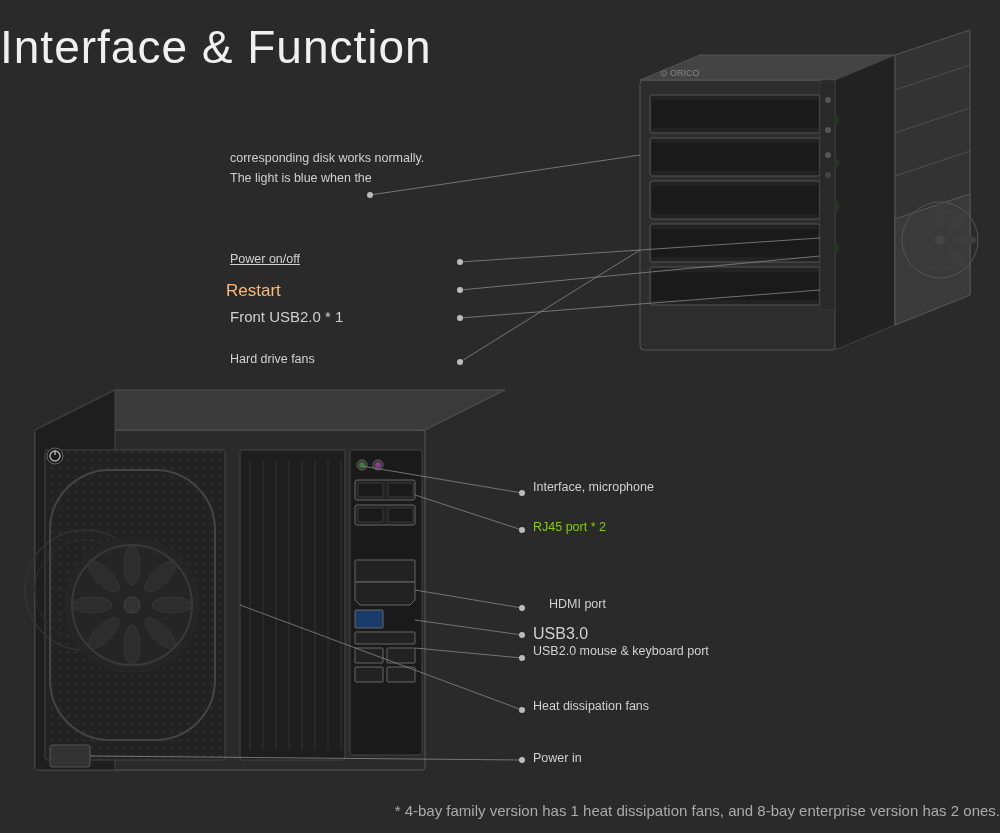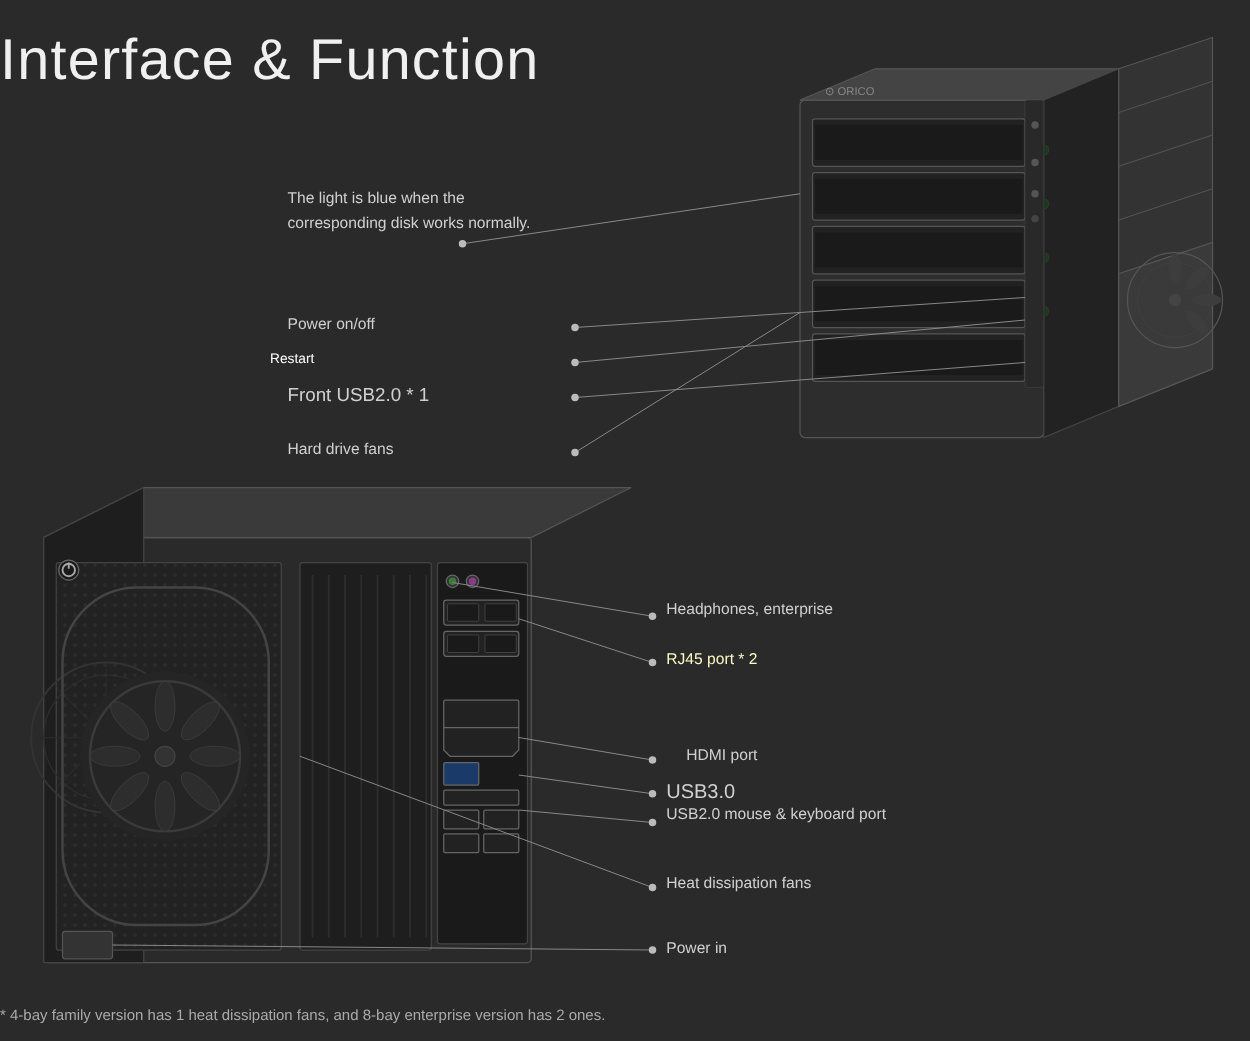--- a/index.html
+++ b/index.html
@@ -201,41 +201,41 @@
 
     <line x1="522" y1="710" x2="240" y2="605" stroke="#888" stroke-width="0.8"></line>
     <circle cx="522" cy="710" r="3" fill="#bbb"></circle>
 
     <line x1="522" y1="760" x2="90" y2="756" stroke="#888" stroke-width="0.8"></line>
     <circle cx="522" cy="760" r="3" fill="#bbb"></circle>
 
   </svg>
 
   <div style="position:absolute; top:148px; left:230px; font-size:12.5px; color:#d0d0d0; line-height:1.6;">
+    <div>corresponding disk works normally.</div>
     <div>The light is blue when the</div>
-    <div>corresponding disk works normally.</div>
   </div>
 
-  <div style="position:absolute; top:252px; left:230px; font-size:12.5px; color:#d0d0d0;">Power on/off</div>
-
-  <div style="position:absolute; top:281px; left:216px; font-size:11px; color:#ffffff;">Restart</div>
+  <div style="position:absolute; top:252px; left:230px; font-size:12.5px; color:#d0d0d0;text-decoration:underline;">Power on/off</div>
+
+  <div style="position:absolute; top:281px; left:226px; font-size:17px; color:#fdba74;">Restart</div>
 
   <div style="position:absolute; top:308px; left:230px; font-size:15px; color:#d0d0d0;">Front USB2.0 * 1</div>
 
   <div style="position:absolute; top:352px; left:230px; font-size:12.5px; color:#d0d0d0;">Hard drive fans</div>
 
-  <div style="position:absolute; top:480px; left:533px; font-size:12.5px; color:#d0d0d0;">Headphones, enterprise</div>
-
-  <div style="position:absolute; top:520px; left:533px; font-size:12.5px; color:#fef9c3;">RJ45 port * 2</div>
+  <div style="position:absolute; top:480px; left:533px; font-size:12.5px; color:#d0d0d0;">Interface, microphone</div>
+
+  <div style="position:absolute; top:520px; left:533px; font-size:12.5px; color:#84cc16;">RJ45 port * 2</div>
 
   <div style="position:absolute; top:597px; left:533px; font-size:12.5px; color:#d0d0d0;margin-left:16px;">HDMI port</div>
 
   <div style="position:absolute; top:625px; left:533px; font-size:16px; color:#d0d0d0;">USB3.0</div>
 
   <div style="position:absolute; top:644px; left:533px; font-size:12.5px; color:#d0d0d0;">USB2.0 mouse &amp; keyboard port</div>
 
   <div style="position:absolute; top:699px; left:533px; font-size:12.5px; color:#d0d0d0;text-align:center;">Heat dissipation fans</div>
 
   <div style="position:absolute; top:751px; left:533px; font-size:12.5px; color:#d0d0d0;">Power in</div>
 
-  <div style="position:absolute; bottom:14px; left:0; right:0; text-align:left; font-size:12px; color:#aaa;">* 4-bay family version has 1 heat dissipation fans, and 8-bay enterprise version has 2 ones.</div>
+  <div style="position:absolute; bottom:14px; left:0; right:0; text-align:right; font-size:15px; color:#aaa;">* 4-bay family version has 1 heat dissipation fans, and 8-bay enterprise version has 2 ones.</div>
 
 </div>
 
 </body></html>

